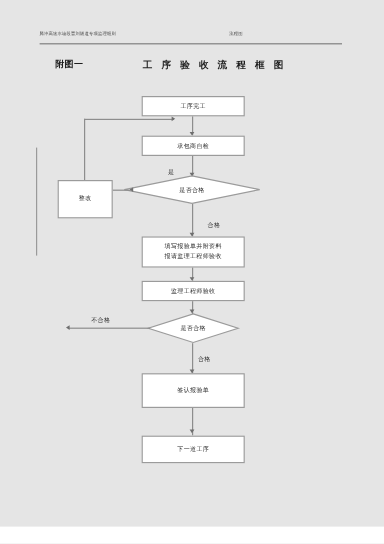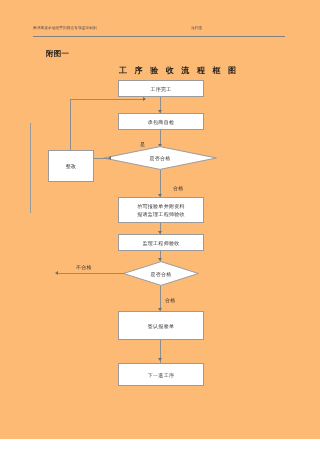--- a/index.html
+++ b/index.html
@@ -8,21 +8,21 @@
     padding: 0;
     background: #ffffff;
   }
   body {
     font-family: "DejaVu Sans", "Liberation Sans", sans-serif;
   }
   #page {
     position: relative;
     width: 320px;
     height: 439px;
-    background: #fdba74;
+    background: #e5e5e5;
     overflow: hidden;
   }
 
   
   #header {
     position: absolute;
     left: 33px;
     top: 24px;
     width: 252px;
     height: 13px;
@@ -70,21 +70,21 @@
     top: 0;
     font-size: 7.5px;
     font-weight: bold;
     color: #1d1d1d;
     letter-spacing: 0.3px;
     white-space: nowrap;
   }
   #main-title {
     position: absolute;
     left: 86px;
-    top: 16px;
+    top: 0;
     font-size: 8px;
     font-weight: bold;
     color: #1d1d1d;
     letter-spacing: 2.4px;
     white-space: nowrap;
   }
 
   
   #margin-rule {
     position: absolute;

